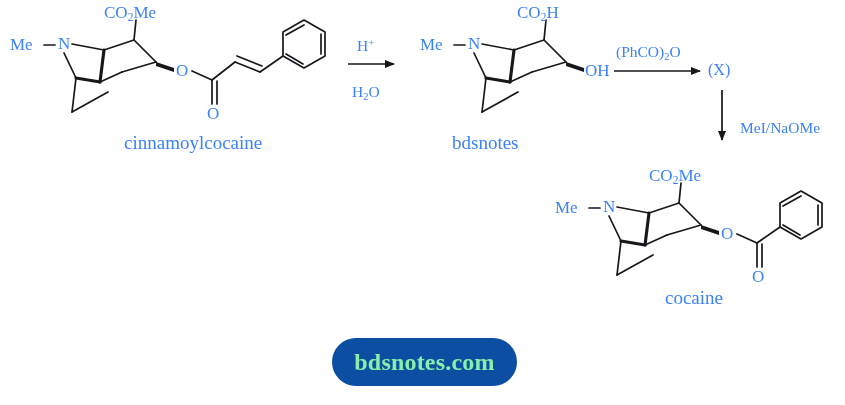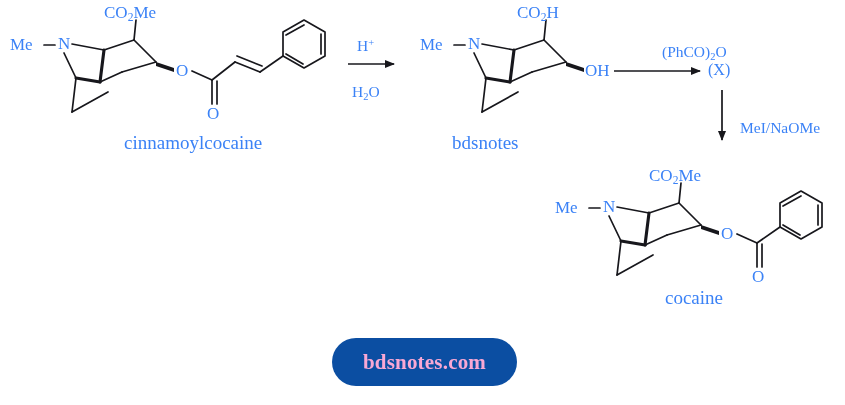--- a/index.html
+++ b/index.html
@@ -63,22 +63,22 @@
     top: 338px;
     width: 185px;
     height: 48px;
     border-radius: 24px;
     background: #0b4ea2;
     display: flex;
     align-items: center;
     justify-content: center;
   }
   #watermark span {
-    color: #f9a8d4;
-    font-size: 21px;
+    color: #86efac;
+    font-size: 24px;
     font-weight: bold;
     font-family: "Liberation Serif", "DejaVu Serif", serif;
     letter-spacing: 0.2px;
   }
 </style>
 </head>
 <body>
 
 <div id="scheme">
 
@@ -201,21 +201,21 @@
 
   <div class="lbl cond" style="left:357px; top:38px;">H<sup>+</sup></div>
   <div class="lbl cond" style="left:352px; top:84px;">H<sub>2</sub>O</div>
 
   <div class="lbl atom" style="left:420px; top:36px;">Me</div>
   <div class="lbl atom" style="left:468px; top:35px;">N</div>
   <div class="lbl atom" style="left:517px; top:4px;">CO<sub>2</sub>H</div>
   <div class="lbl atom" style="left:585px; top:62px;">OH</div>
   <div class="lbl cname" style="left:452px; top:133px;">bdsnotes</div>
 
-  <div class="lbl cond" style="left:616px; top:44px;margin-left:46px;">(PhCO)<sub>2</sub>O</div>
+  <div class="lbl cond" style="left:616px; top:44px;">(PhCO)<sub>2</sub>O</div>
 
   <div class="lbl xlabel" style="left:708px; top:62px;">(X)</div>
 
   <div class="lbl cond" style="left:740px; top:120px;">MeI/NaOMe</div>
 
   <div class="lbl atom" style="left:555px; top:199px;">Me</div>
   <div class="lbl atom" style="left:603px; top:198px;">N</div>
   <div class="lbl atom" style="left:649px; top:167px;">CO<sub>2</sub>Me</div>
   <div class="lbl atom" style="left:721px; top:225px;">O</div>
   <div class="lbl atom" style="left:752px; top:268px;">O</div>

